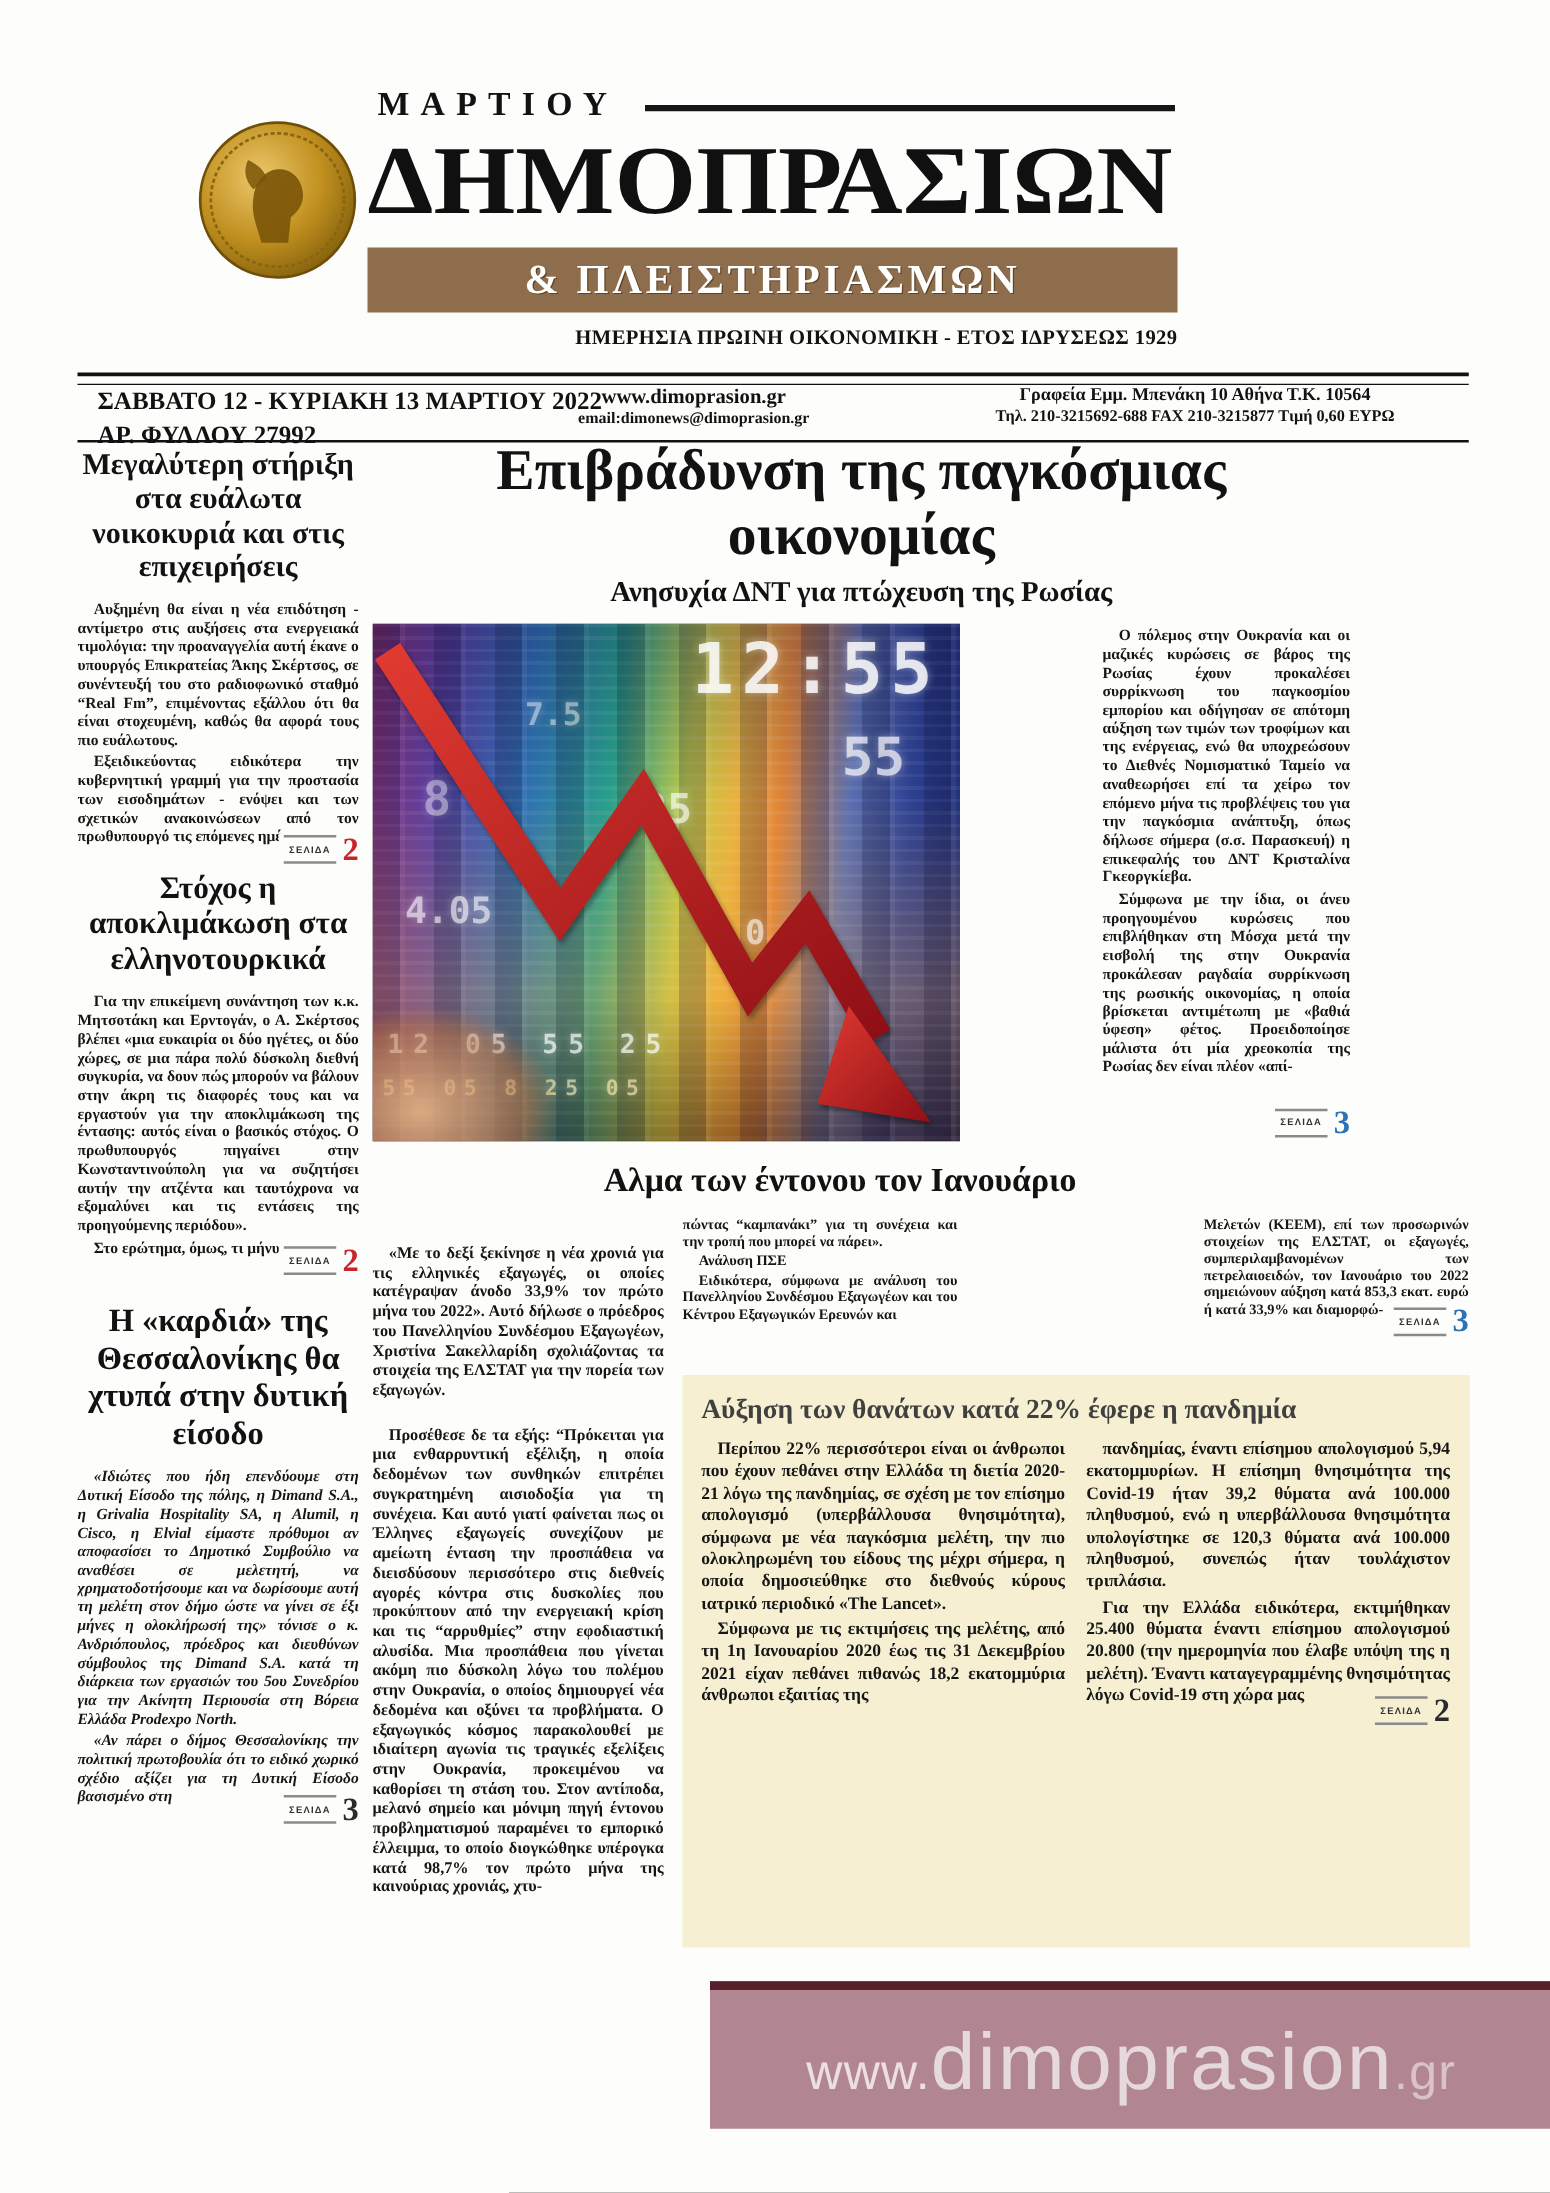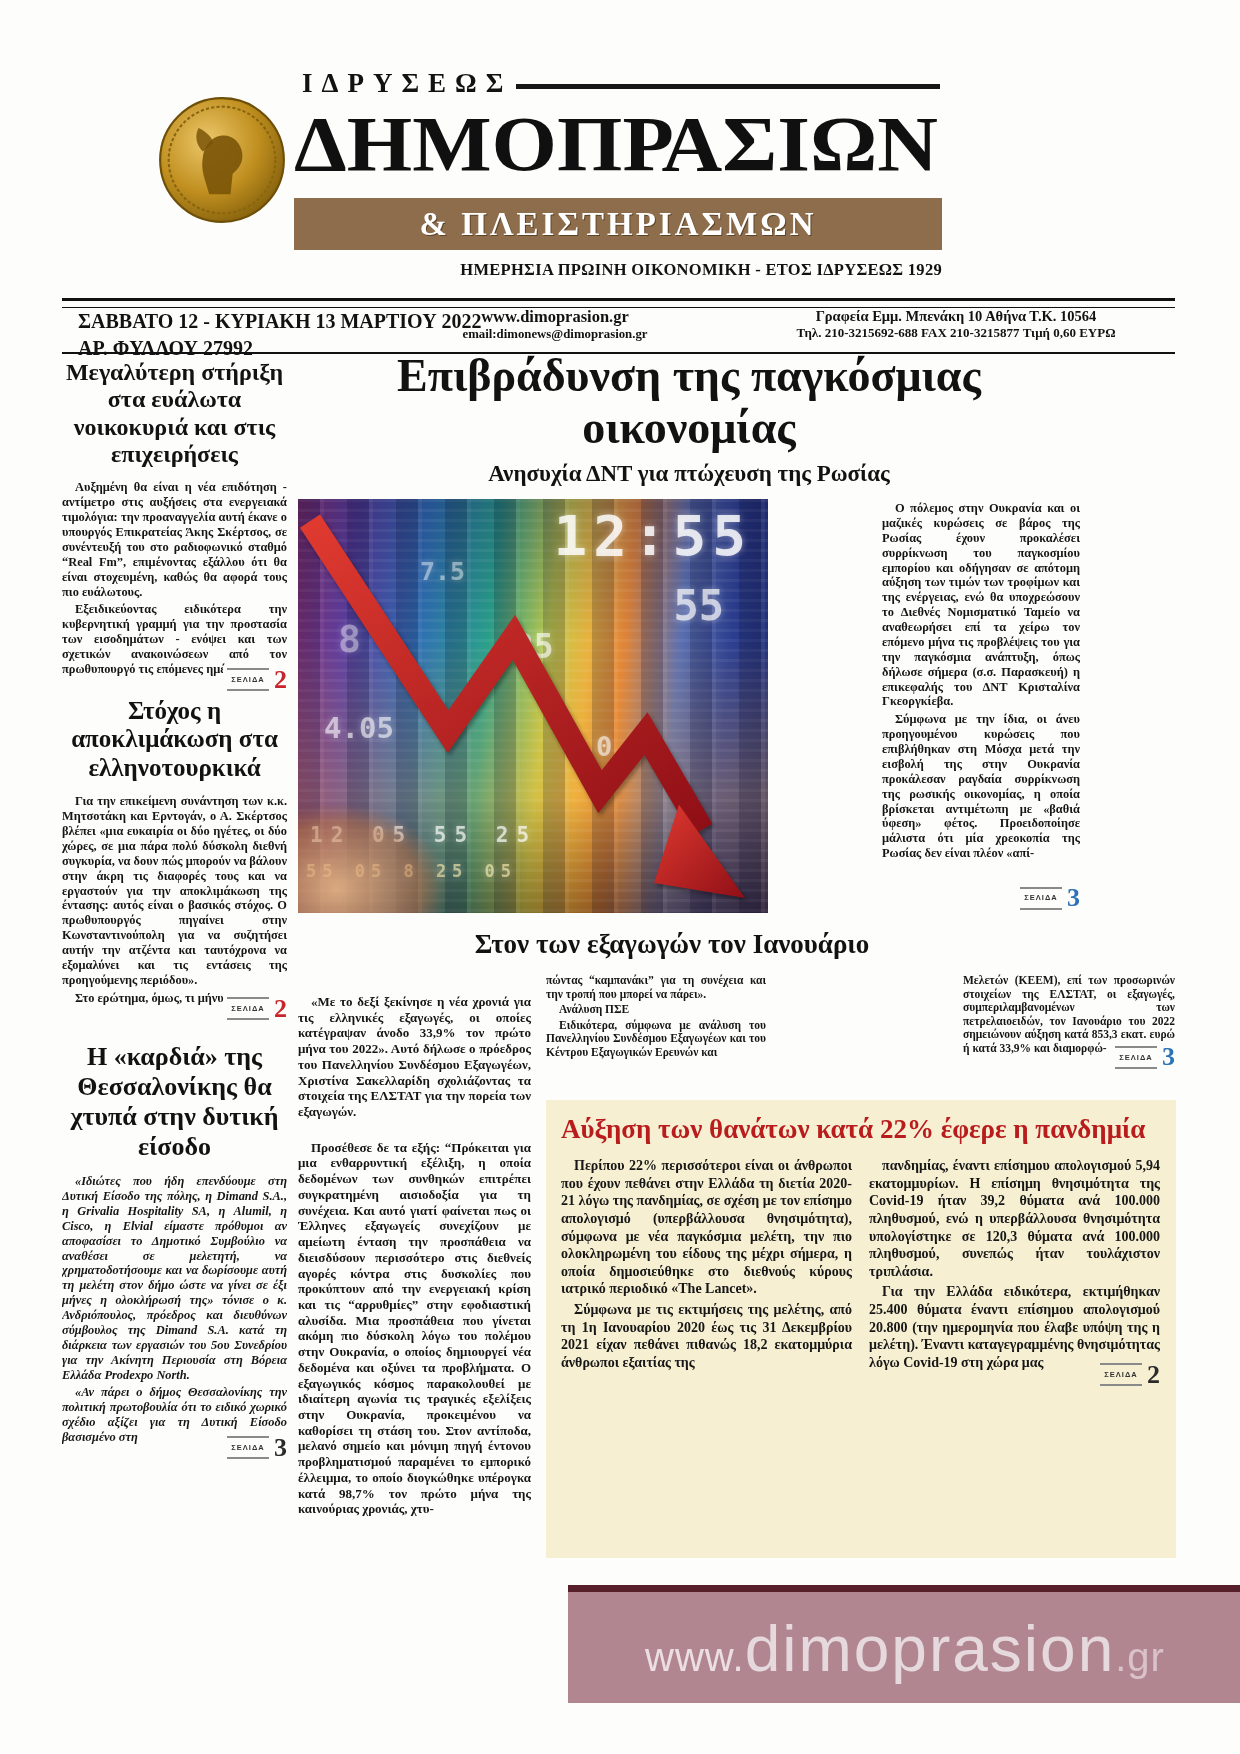--- a/index.html
+++ b/index.html
@@ -87,21 +87,21 @@
   .ex-head{left:298px;top:929px;width:748px;font-size:27px;font-weight:bold;text-align:center;margin:0;}
   .ex-col1{left:298px;top:974px;width:233px;height:766px;overflow:hidden;}
   .ex-col1 .bt{font-size:13px;line-height:1.21;margin-top:20px;}
   .ex-col2{left:546px;top:974px;width:220px;height:122px;overflow:hidden;}
   .ex-col3{left:963px;top:974px;width:212px;height:124px;overflow:hidden;}
   .ex-col2 .bt,.ex-col3 .bt{font-size:11.5px;line-height:1.18;margin-bottom:2px;}
   .sub-head{text-align:left;text-indent:13px;}
 
   
   .pan-box{left:546px;top:1100px;width:630px;height:458px;background:#f6efd2;box-sizing:border-box;padding:12px 15px;}
-  .pan-box h2{font-size:27px;line-height:1.15;margin:2px 0 12px;color:#b91c1c;font-weight:bold;text-align:left;}
+  .pan-box h2{font-size:22px;line-height:1.15;margin:2px 0 12px;color:#404040;font-weight:bold;text-align:left;}
   .pan-cols{display:flex;gap:17px;}
   .pan-col{width:291px;}
   .pan-col .bt{font-size:14px;line-height:1.26;background:transparent;}
   .pan-col .jump{background:#f6efd2;}
 
   
   .footer-ad{left:568px;top:1585px;width:674px;height:118px;background:#b28691;border-top:7px solid #571f29;
              box-sizing:border-box;display:flex;align-items:baseline;justify-content:center;padding-top:20px;
              font-family:"Liberation Sans","DejaVu Sans",sans-serif;cursor:pointer;}
   .ad-www{font-size:40px;color:#ecdfe3;letter-spacing:1px;}
@@ -121,21 +121,21 @@
           <stop offset="0.55" stop-color="#c08f1f"></stop>
           <stop offset="1" stop-color="#7c5a0a"></stop>
         </radialGradient>
       </defs>
       <circle cx="60" cy="60" r="58" fill="url(#cg)" stroke="#6e4f08" stroke-width="2"></circle>
       <circle cx="60" cy="60" r="50" fill="none" stroke="#8a6510" stroke-width="2" stroke-dasharray="3 2"></circle>
       <path d="M48 92 C44 78 40 70 42 58 C43 47 50 38 60 37 C70 36 78 44 79 54 C80 62 76 68 70 73 L68 92 Z" fill="#7a5408" opacity="0.9"></path>
       <path d="M42 52 C36 46 34 38 38 30 C46 34 50 38 52 44 Z" fill="#7a5408" opacity="0.85"></path>
     </svg>
   </div>
-  <div class="abs kicker">ΙΔΡΥΣΕΩΣ</div>
+  <div class="abs kicker">ΜΑΡΤΙΟΥ</div>
   <div class="abs kicker-rule"></div>
   <svg class="abs title-svg" width="648" height="92">
     <text x="0" y="74" textLength="644" lengthAdjust="spacingAndGlyphs">ΔΗΜΟΠΡΑΣΙΩΝ</text>
   </svg>
   <div class="abs banner">
     <span>&amp; ΠΛΕΙΣΤΗΡΙΑΣΜΩΝ</span>
   </div>
   <div class="abs tagline">ΗΜΕΡΗΣΙΑ ΠΡΩΙΝΗ ΟΙΚΟΝΟΜΙΚΗ - ΕΤΟΣ ΙΔΡΥΣΕΩΣ 1929</div>
 
   <div class="abs rule-double"></div>
@@ -235,21 +235,21 @@
           <span class="jump-icon">
               <span>ΣΕΛΙΔΑ</span>
             </span>
           <span class="jump-num jn-blue">3</span>
         </span>
       </div>
 
     </div>
   </section>
 
-  <h2 class="abs ex-head">Στον των εξαγωγών τον Ιανουάριο</h2>
+  <h2 class="abs ex-head">Αλμα των έντονου τον Ιανουάριο</h2>
 
   <div class="abs ex-col1">
     <p class="bt ind">«Με το δεξί ξεκίνησε η νέα χρονιά για τις ελληνικές εξαγωγές, οι οποίες κατέγραψαν άνοδο 33,9% τον πρώτο μήνα του 2022». Αυτό δήλωσε ο πρόεδρος του Πανελληνίου Συνδέσμου Εξαγωγέων, Χριστίνα Σακελλαρίδη σχολιάζοντας τα στοιχεία της ΕΛΣΤΑΤ για την πορεία των εξαγωγών.</p>
     <p class="bt ind">Προσέθεσε δε τα εξής: “Πρόκειται για μια ενθαρρυντική εξέλιξη, η οποία δεδομένων των συνθηκών επιτρέπει συγκρατημένη αισιοδοξία για τη συνέχεια. Και αυτό γιατί φαίνεται πως οι Έλληνες εξαγωγείς συνεχίζουν με αμείωτη ένταση την προσπάθεια να διεισδύσουν περισσότερο στις διεθνείς αγορές κόντρα στις δυσκολίες που προκύπτουν από την ενεργειακή κρίση και τις “αρρυθμίες” στην εφοδιαστική αλυσίδα. Μια προσπάθεια που γίνεται ακόμη πιο δύσκολη λόγω του πολέμου στην Ουκρανία, ο οποίος δημιουργεί νέα δεδομένα και οξύνει τα προβλήματα. Ο εξαγωγικός κόσμος παρακολουθεί με ιδιαίτερη αγωνία τις τραγικές εξελίξεις στην Ουκρανία, προκειμένου να καθορίσει τη στάση του. Στον αντίποδα, μελανό σημείο και μόνιμη πηγή έντονου προβληματισμού παραμένει το εμπορικό έλλειμμα, το οποίο διογκώθηκε υπέρογκα κατά 98,7% τον πρώτο μήνα της καινούριας χρονιάς, χτυ-</p>
   </div>
 
   <div class="abs ex-col2">
     <p class="bt">πώντας “καμπανάκι” για τη συνέχεια και την τροπή που μπορεί να πάρει».</p>
     <p class="bt sub-head">Ανάλυση ΠΣΕ</p>
     <p class="bt ind">Ειδικότερα, σύμφωνα με ανάλυση του Πανελληνίου Συνδέσμου Εξαγωγέων και του Κέντρου Εξαγωγικών Ερευνών και</p>

